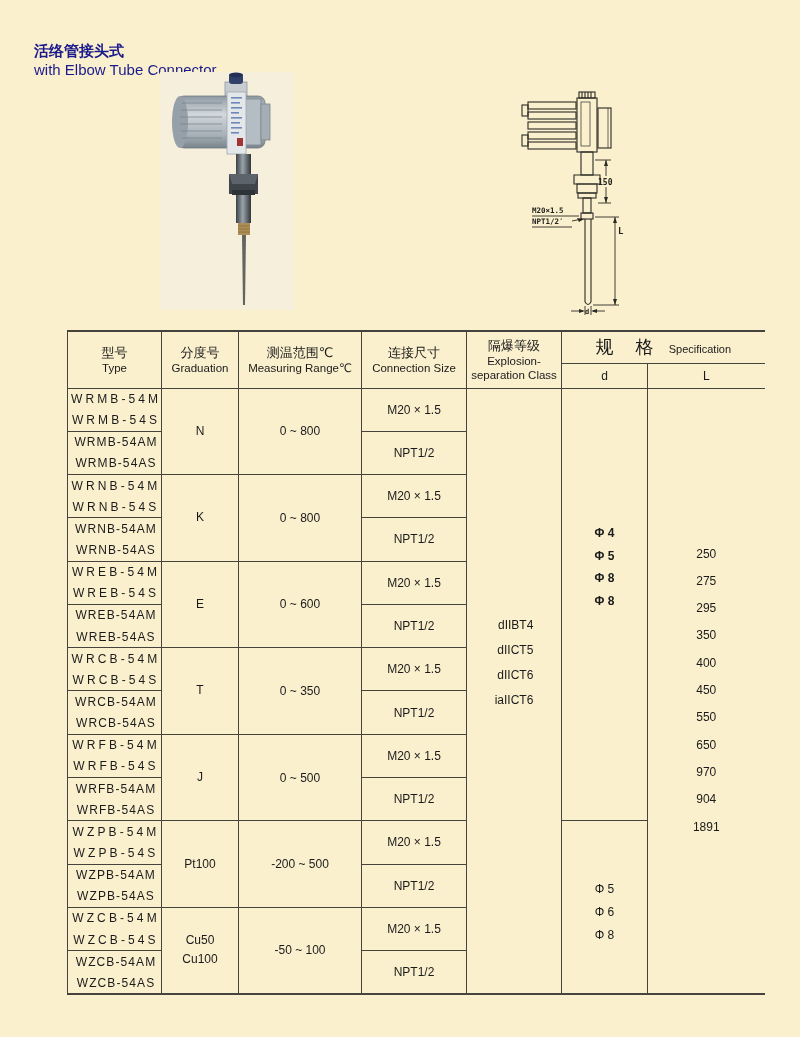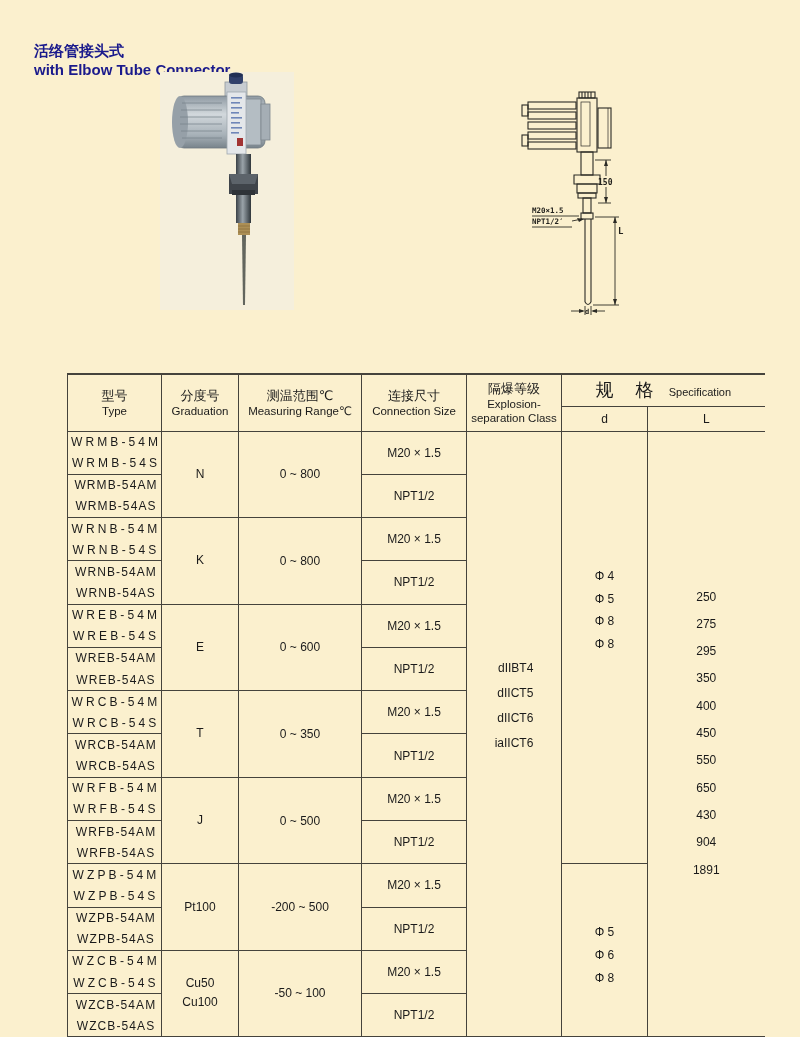--- a/index.html
+++ b/index.html
@@ -12,50 +12,49 @@
   html,body{margin:0;padding:0;}
   body{
     width:800px;height:1037px;position:relative;
     background:var(--bg);color:var(--ink);
     font-family:"Liberation Sans","DejaVu Sans",sans-serif;
     overflow:hidden;
   }
   
   .title-block{position:absolute;left:34px;top:8px;line-height:19px;}
   .title-zh{font-size:15px;font-weight:bold;color:var(--navy);margin-top:33px;}
-  .title-en{font-size:15px;font-weight:bold;color:var(--navy);}
+  .title-en{font-size:15px;font-weight:normal;color:var(--navy);}
   
   .photo-wrap{position:absolute;left:152px;top:72px;width:150px;height:240px;}
   .drawing-wrap{position:absolute;left:505px;top:90px;width:160px;height:240px;}
   svg text{font-family:"DejaVu Sans Mono","Liberation Mono",monospace;fill:#23221e;}
   
   table.spec{
     position:absolute;left:67px;top:330px;width:697px;
     border-collapse:collapse;table-layout:fixed;
     border-top:2px solid var(--line);
     border-bottom:2px solid var(--line);
     border-left:1px solid var(--line);
-    margin-top:43px;
   }
   th,td{padding:0;font-weight:normal;vertical-align:middle;text-align:center;font-size:12px;color:var(--ink);}
   .br{border-right:1px solid var(--line);}
   .bb{border-bottom:1px solid var(--line);}
   .hb{border-bottom:1px solid var(--line);}
   tr.h1{height:32px;} tr.h2{height:25px;}
   tbody tr{height:21.643px;}
   .hz{font-size:13px;line-height:17px;}
   .he{font-size:11.5px;line-height:14px;}
   .spec-zh{font-size:18px;margin-right:10px;letter-spacing:2px;}
   .spec-en{font-size:11px;}
   .c-type{text-align:center;padding-left:3px;white-space:nowrap;}
   .sp{letter-spacing:3.1px;}
   .ns{letter-spacing:1.1px;}
   .grad-lines div{line-height:19px;}
   .expl-lines{display:inline-block;text-align:right;line-height:25px;transform:translateY(-28px);}
-  .d1-lines{display:inline-block;text-align:center;line-height:22.5px;transform:translateY(-37px);}
+  .d1-lines{display:inline-block;text-align:center;line-height:22.5px;transform:translateY(-37px);font-weight:bold;}
   .d2-lines{display:inline-block;text-align:left;line-height:23px;transform:translateY(5px);}
   .l-lines div{line-height:27.3px;}
 </style>
 </head>
 <body>
 
 <div class="title-block">
   <div class="title-zh">活络管接头式</div>
   <div class="title-en">with Elbow Tube Connector</div>
 </div>
@@ -268,21 +267,21 @@
         <td class="" rowspan="28">
           <div class="l-lines">
             <div>250</div>
             <div>275</div>
             <div>295</div>
             <div>350</div>
             <div>400</div>
             <div>450</div>
             <div>550</div>
             <div>650</div>
-            <div>430</div>
+            <div>970</div>
             <div>904</div>
             <div>1891</div>
           </div>
         </td>
       </tr>
       <tr>
         <td class="c-type br sp bb">WRMB-54S</td>
       </tr>
       <tr>
         <td class="c-type br ns">WRMB-54AM</td>

